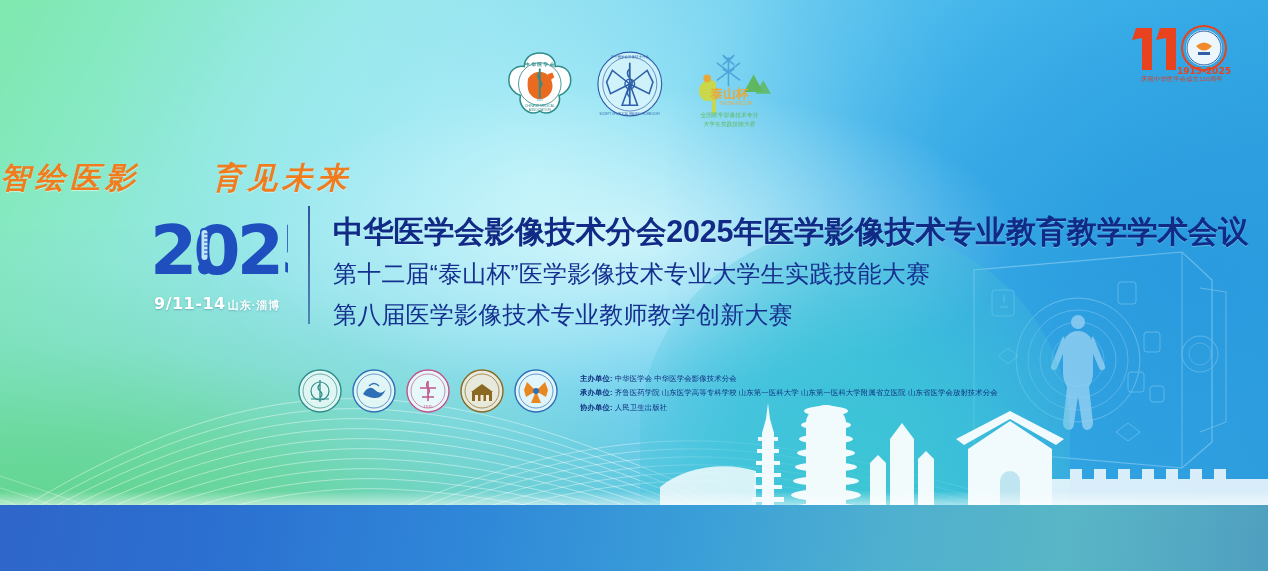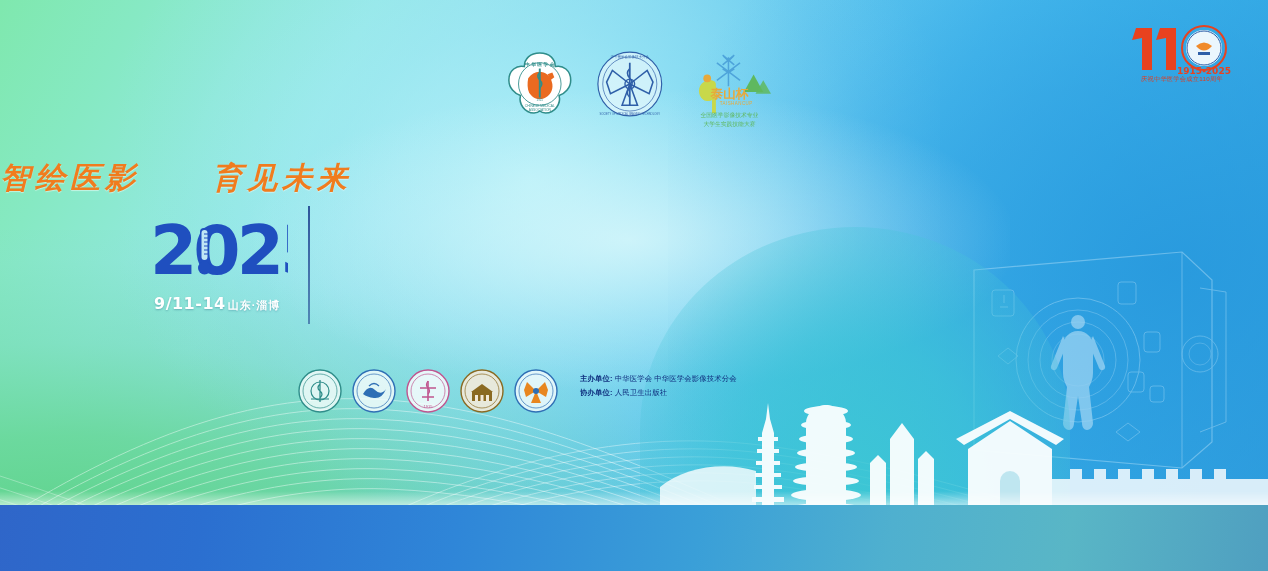--- a/index.html
+++ b/index.html
@@ -492,20 +492,25 @@
         </g>
       </g>
     </svg>
     <div class="date-line">
       <span class="date-num">9/11-14</span>
       <span class="date-city">山东·淄博</span>
     </div>
   </div>
   <div class="vdivider"></div>
 
+  <div class="titles">
+    <div class="title-main">中华医学会影像技术分会2025年医学影像技术专业教育教学学术会议</div>
+    <div class="title-sub">第十二届“泰山杯”医学影像技术专业大学生实践技能大赛</div>
+    <div class="title-sub">第八届医学影像技术专业教师教学创新大赛</div>
+  </div>
 
   <div class="seals">
     <svg class="seal" viewBox="0 0 46 46">
       <circle cx="23" cy="23" r="21" fill="#ffffff" opacity="0.75"></circle>
       <circle cx="23" cy="23" r="21" fill="none" stroke="#2f8d8a" stroke-width="1.4"></circle>
       <circle cx="23" cy="23" r="17" fill="none" stroke="#2f8d8a" stroke-width="0.7"></circle>
       <circle cx="23" cy="23" r="9" fill="none" stroke="#2f8d8a" stroke-width="1.2"></circle>
       <path d="M23 12 v22 M23 16 q-4 4 0 7 q4 3 0 7" stroke="#2f8d8a" stroke-width="1.3" fill="none"></path>
       <path d="M14 31 h18" stroke="#2f8d8a" stroke-width="1.1"></path>
     </svg>
@@ -548,18 +553,22 @@
       <circle cx="23" cy="23" r="3" fill="#2f6fb5"></circle>
     </svg>
   </div>
 
   <div class="orgs">
     <div class="org-row">
       <span class="org-label">主办单位:</span>
       <span>中华医学会  中华医学会影像技术分会</span>
     </div>
     <div class="org-row">
+      <span class="org-label">承办单位:</span>
+      <span>齐鲁医药学院  山东医学高等专科学校  山东第一医科大学  山东第一医科大学附属省立医院  山东省医学会放射技术分会</span>
+    </div>
+    <div class="org-row">
       <span class="org-label">协办单位:</span>
       <span>人民卫生出版社</span>
     </div>
   </div>
 
 </div>
 
 </body></html>

